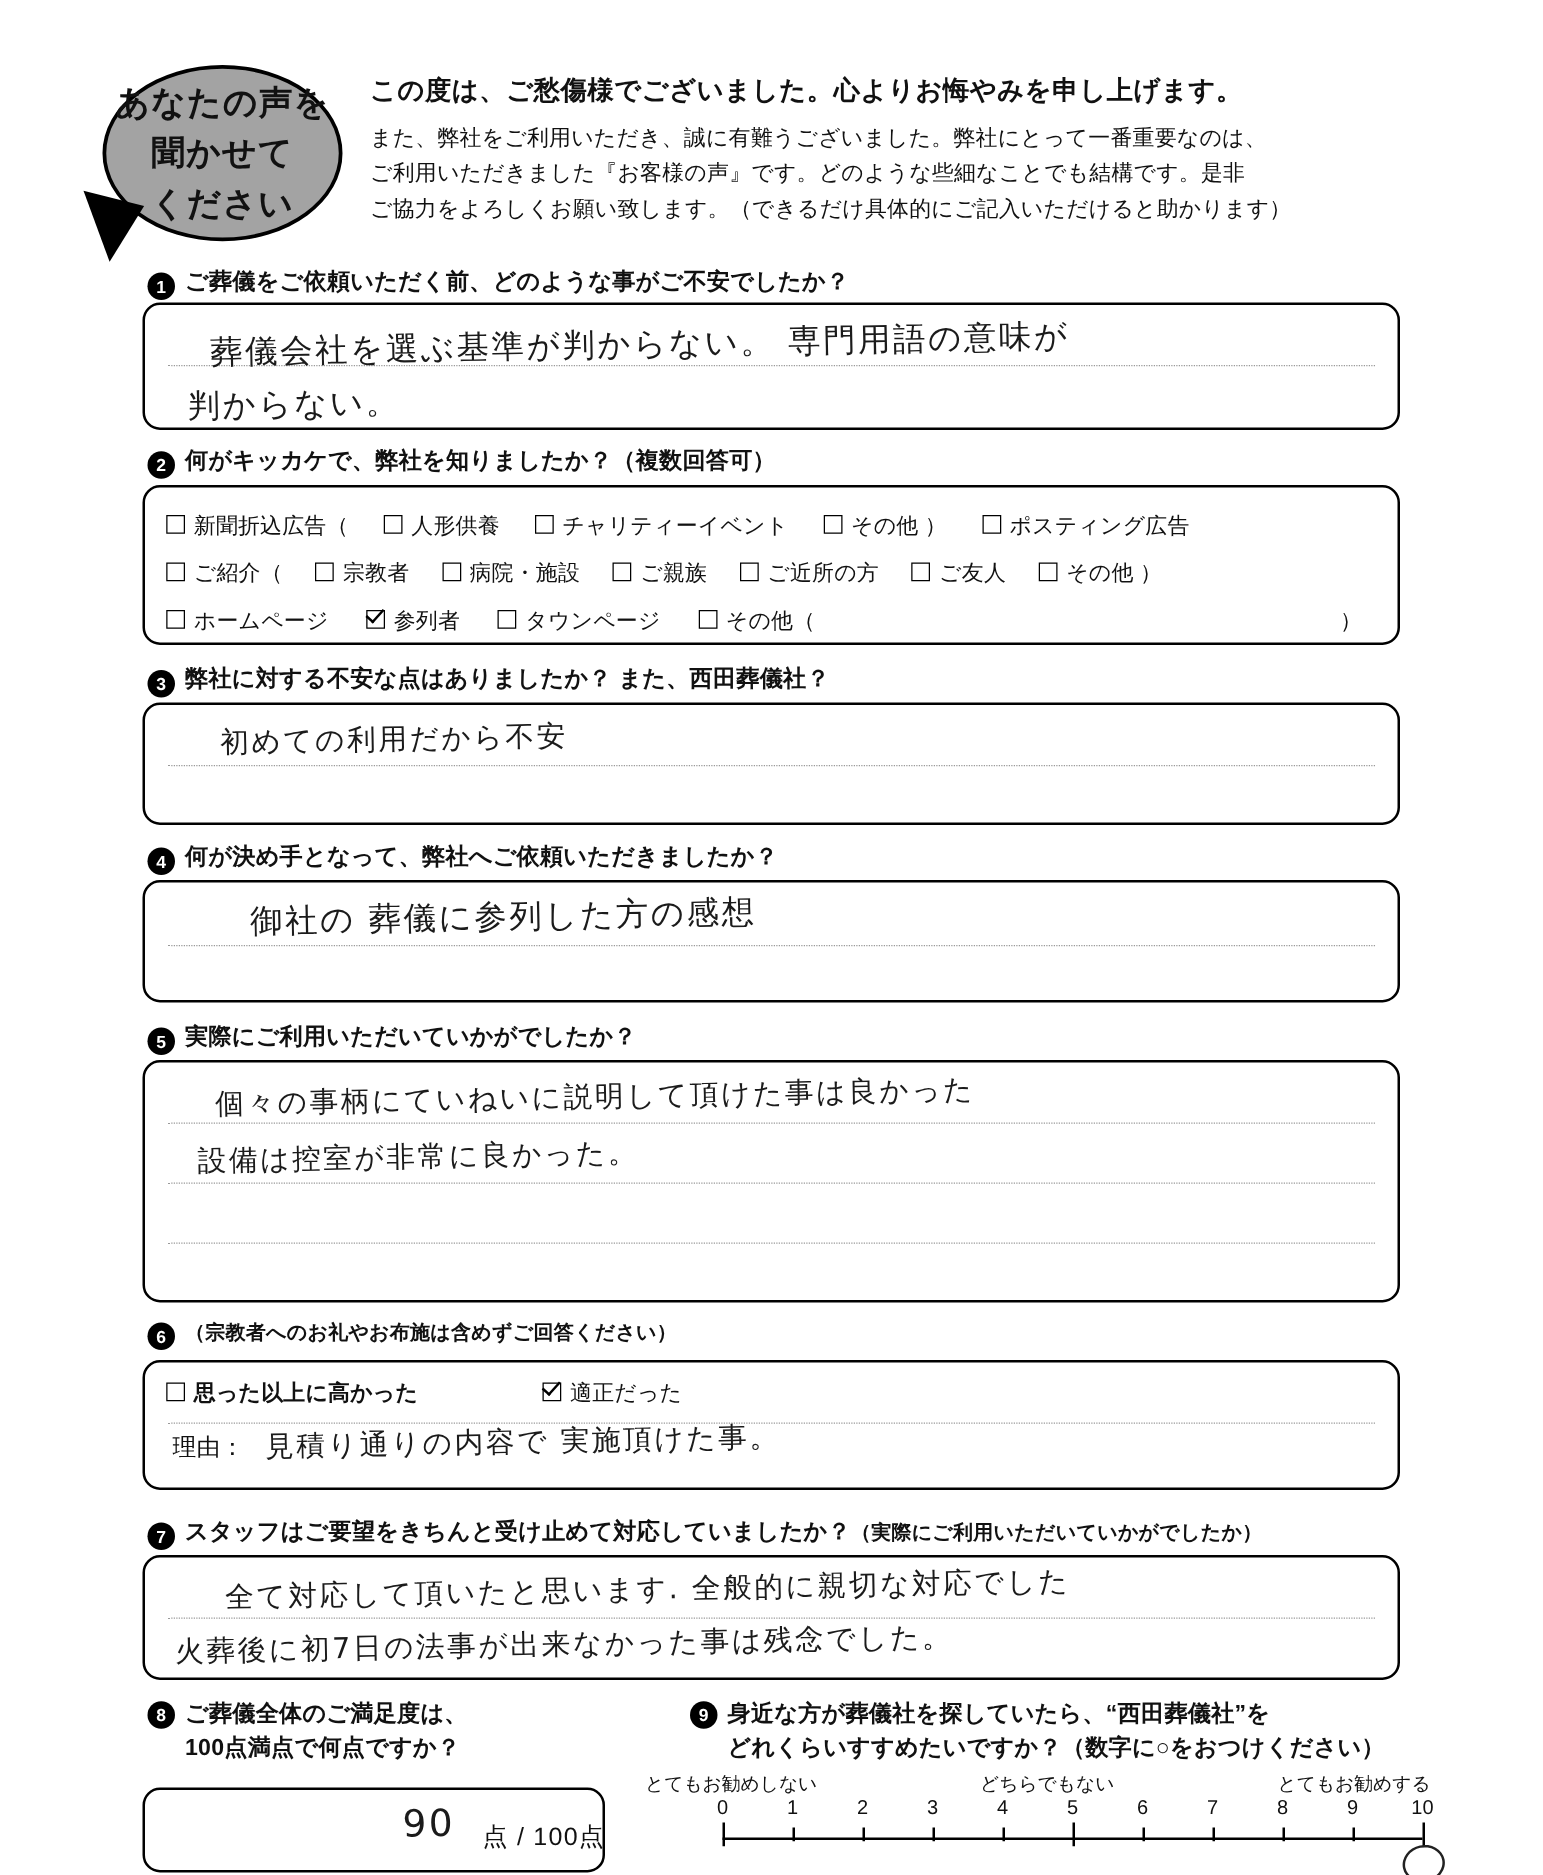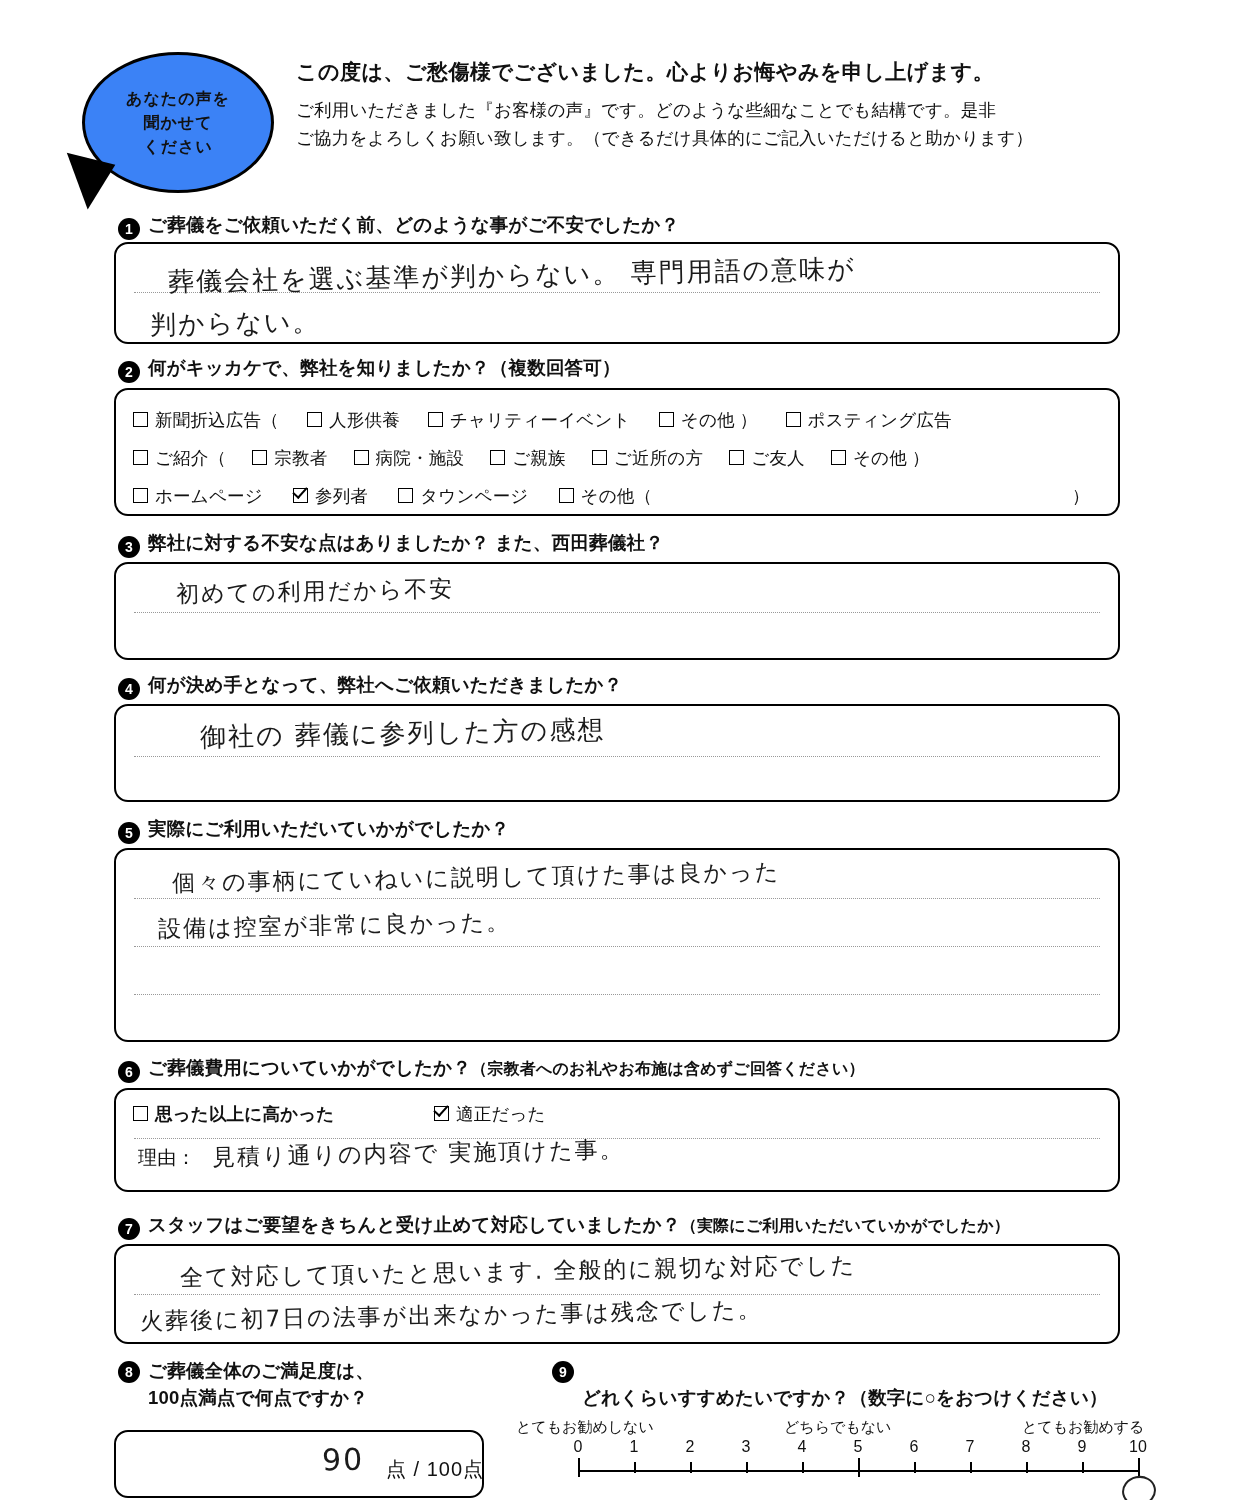--- a/index.html
+++ b/index.html
@@ -28,24 +28,24 @@
     left: 0; top: 30px;
     width: 1234px;
     height: 180px;
   }
   .bubble {
     position: absolute;
     left: 82px; top: 22px;
     width: 186px; height: 135px;
     border: 3px solid #000;
     border-radius: 50% 50% 50% 50%;
-    background: #3b82f6;
+    background: #a3a3a3;
     display: flex; flex-direction: column;
     align-items: center; justify-content: center;
-    font-size: 16px; font-weight: bold;
+    font-size: 27px; font-weight: bold;
     line-height: 1.5;
     text-align: center;
     letter-spacing: 1px;
   }
   .bubble-tail {
     position: absolute;
     left: 60px; top: 128px;
     width: 0; height: 0;
     border-left: 34px solid transparent;
     border-right: 16px solid transparent;
@@ -202,20 +202,21 @@
   <div class="header">
     <div class="bubble">
       <span>あなたの声を</span>
       <span>聞かせて</span>
       <span>ください</span>
     </div>
     <div class="bubble-tail"></div>
     <div class="header-text">
       <div class="header-title">この度は、ご愁傷様でございました。心よりお悔やみを申し上げます。</div>
       <div class="header-body">
+        <div>また、弊社をご利用いただき、誠に有難うございました。弊社にとって一番重要なのは、</div>
         <div>ご利用いただきました『お客様の声』です。どのような些細なことでも結構です。是非</div>
         <div>ご協力をよろしくお願い致します。（できるだけ具体的にご記入いただけると助かります）</div>
       </div>
     </div>
   </div>
 
   <div class="q" style="top:212px;">
     <div class="q-head">
       <span class="q-num">1</span>
       <span>ご葬儀をご依頼いただく前、どのような事がご不安でしたか？</span>
@@ -306,21 +307,20 @@
     <div class="rule" style="top:48px;"></div>
     <div class="rule" style="top:96px;"></div>
     <div class="rule" style="top:144px;"></div>
   </div>
   <div class="hw sm" style="left:172px; top:862px;">個々の事柄にていねいに説明して頂けた事は良かった</div>
   <div class="hw sm" style="left:158px; top:910px;">設備は控室が非常に良かった。</div>
 
   <div class="q" style="top:1055px;">
     <div class="q-head">
       <span class="q-num">6</span>
-      <span>ご葬儀費用についていかがでしたか？</span>
       <span class="q-sub">（宗教者へのお礼やお布施は含めずご回答ください）</span>
     </div>
   </div>
   <div class="abox" style="left:114px; top:1088px; width:1006px; height:104px;">
     <div class="rule" style="top:48px;"></div>
   </div>
   <div class="cb-row" style="left:133px; top:1102px;font-weight:bold;">
     <span class="cb"></span><span>思った以上に高かった</span>
   </div>
   <div class="cb-row" style="left:434px; top:1102px;">
@@ -352,21 +352,21 @@
     </div>
   </div>
   <div class="score-box" style="left:114px; top:1430px; width:370px; height:68px;"></div>
   <div class="hw" style="left:322px; top:1442px; font-size:30px;">90</div>
   <div class="score-line" style="left:386px; top:1456px;">点 / 100点</div>
 
   <div class="q" style="left:552px; top:1358px;">
     <div class="q-head" style="align-items:flex-start;">
       <span class="q-num">9</span>
       <span style="line-height:1.45;">
-        <br>
+        <span>身近な方が葬儀社を探していたら、“西田葬儀社”を</span><br>
         <span>どれくらいすすめたいですか？（数字に○をおつけください）</span>
       </span>
     </div>
   </div>
 
   <div class="scale-wrap" style="left:516px; top:1418px; width:660px; height:80px;">
     <div class="scale-labels" style="left:0px; top:0px;">とてもお勧めしない</div>
     <div class="scale-labels" style="left:268px; top:0px;">どちらでもない</div>
     <div class="scale-labels" style="left:506px; top:0px;">とてもお勧めする</div>
 

